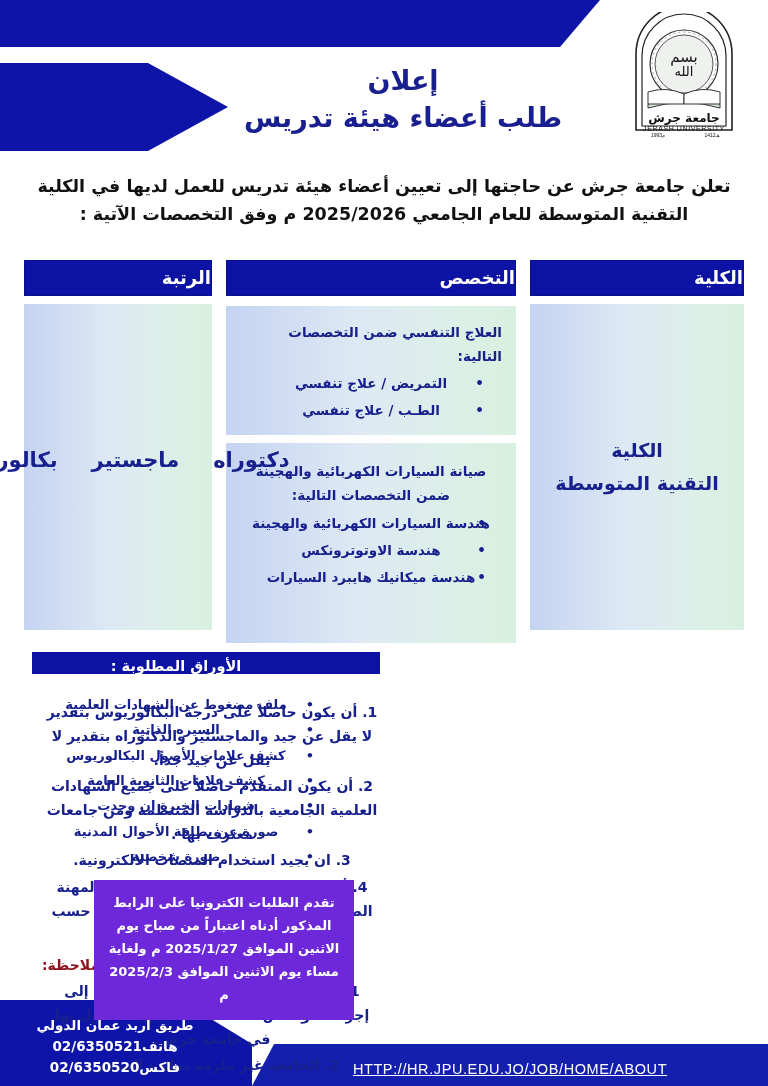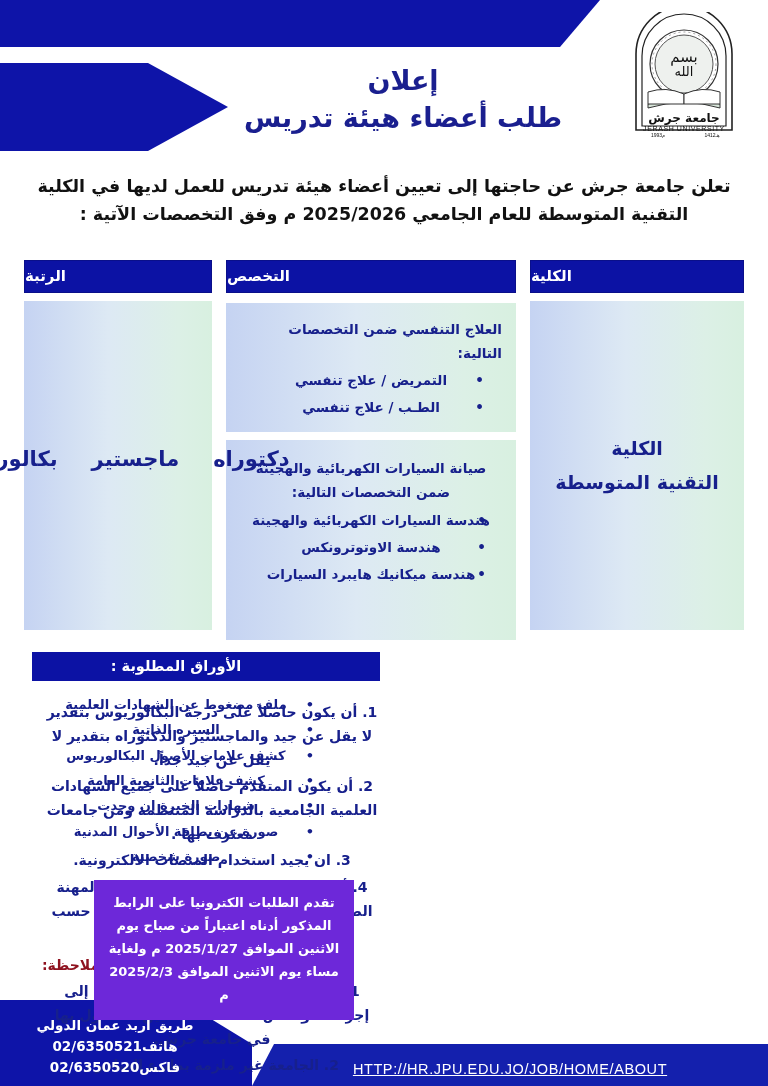--- a/index.html
+++ b/index.html
@@ -105,23 +105,23 @@
     direction: rtl;
   }
   .col { display: flex; flex-direction: column; }
   .col-faculty { width: 214px; }
   .col-spec    { width: 290px; }
   .col-rank    { width: 188px; }
 
   .col-header {
     background: #0c12a4;
     color: #ffffff;
-    font-size: 15px;
-    font-weight: bold;
-    text-align: left;
+    font-size: 18px;
+    font-weight: bold;
+    text-align: right;
     padding: 6px 0 7px;
     border: 1px solid #0a0f8a;
     letter-spacing: 0.2px;
   }
 
   .cell {
     background: linear-gradient(to left, #d8f0e0 0%, #dcf0e6 18%, #dde9f4 55%, #c5d3f2 100%);
     flex: 1;
     margin-top: 8px;
     padding: 14px 12px;
@@ -185,21 +185,21 @@
   }
 
   
   .sec-header {
     position: absolute;
     background: #0c12a4;
     color: #ffffff;
     font-size: 14.5px;
     font-weight: bold;
     text-align: center;
-    padding: 6px 0 7px;
+    padding: 6px 0 0;
     direction: rtl;
   }
   .sec-header-conditions { top: 652px; right: 388px; width: 330px; }
   .sec-header-papers     { top: 652px; left: 32px;  width: 288px; }
 
   .papers-list {
     position: absolute;
     top: 692px; left: 30px;
     width: 292px;
     direction: rtl;

